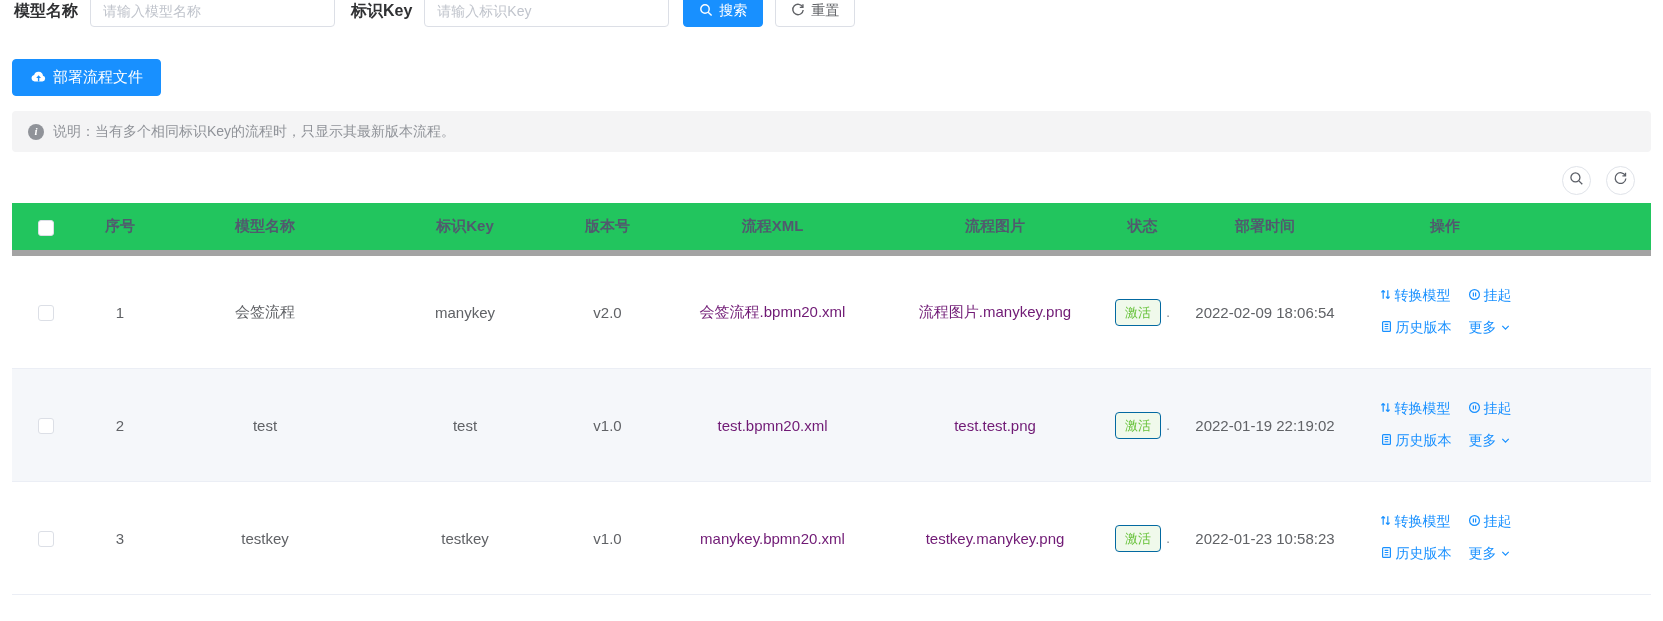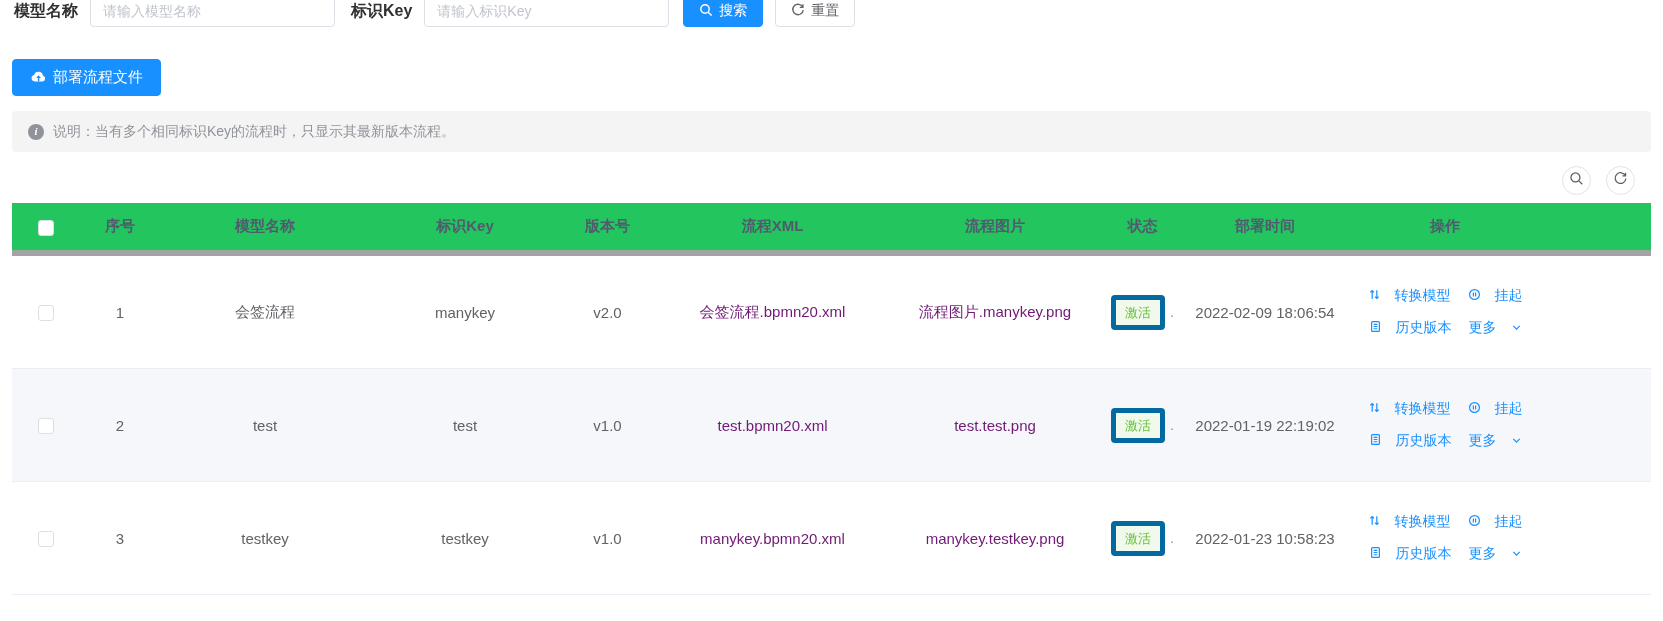--- a/index.html
+++ b/index.html
@@ -45,27 +45,27 @@
   table.grid{position:absolute;top:203px;left:12px;width:1639px;border-collapse:collapse;
              table-layout:fixed;}
   table.grid th{height:47px;background:#22c55e;color:#515a6e;font-weight:bold;font-size:15px;
                 text-align:center;padding:0;border-bottom:6px solid #a3a3a3;}
   table.grid td{height:112px;text-align:center;font-size:15px;color:#606266;
                 border-bottom:1px solid #ebeef5;padding:0 4px;overflow:hidden;white-space:nowrap;}
   tr.hovered td{background:#f5f7fa;}
   .checkbox{display:inline-block;width:16px;height:16px;border:1px solid #dcdfe6;border-radius:3px;
             background:#fff;box-sizing:border-box;vertical-align:middle;cursor:pointer;}
   a.link{color:#701a75;text-decoration:none;cursor:pointer;}
-  .tag-success{display:inline-block;background:#f0f9eb;border:5px solid #0369a1;color:#67c23a;
+  .tag-success{display:inline-block;background:#f0f9eb;border:1px solid #0369a1;color:#67c23a;
                border-radius:4px;padding:6px 9px;font-size:13px;line-height:1;}
   .status-dot{color:#909399;margin-left:5px;font-size:15px;}
 
   .ops{display:flex;flex-direction:column;gap:14px;align-items:center;}
   .ops-line{display:flex;gap:17px;align-items:center;}
-  .op-link{color:#1890ff;font-size:14px;display:inline-flex;align-items:center;gap:14px;cursor:pointer;white-space:nowrap;justify-content:center;}
+  .op-link{color:#1890ff;font-size:14px;display:inline-flex;align-items:center;gap:3px;cursor:pointer;white-space:nowrap;justify-content:center;}
   .op-link svg{flex:0 0 auto;}
 </style>
 </head>
 <body>
 
 <div class="page">
 
   <div class="search-form">
     <span class="form-label lbl-1">模型名称</span>
     <input class="text-input" placeholder="请输入模型名称" style="">
@@ -270,21 +270,21 @@
     <td></td>
   </tr>
 
   <tr>
     <td><span class="checkbox"></span></td>
     <td>3</td>
     <td>testkey</td>
     <td>testkey</td>
     <td>v1.0</td>
     <td><a class="link">manykey.bpmn20.xml</a></td>
-    <td><a class="link">manykey.testkey.png</a></td>
+    <td><a class="link">testkey.manykey.png</a></td>
     <td>
       <span class="tag-success">激活</span><span class="status-dot">.</span>
     </td>
     <td>2022-01-23 10:58:23</td>
     <td>
       <div class="ops">
         <div class="ops-line">
           <span class="op-link">
             <span>
               <svg width="13" height="13" viewBox="0 0 14 14" fill="none" stroke="#1890ff" stroke-width="1.3">

